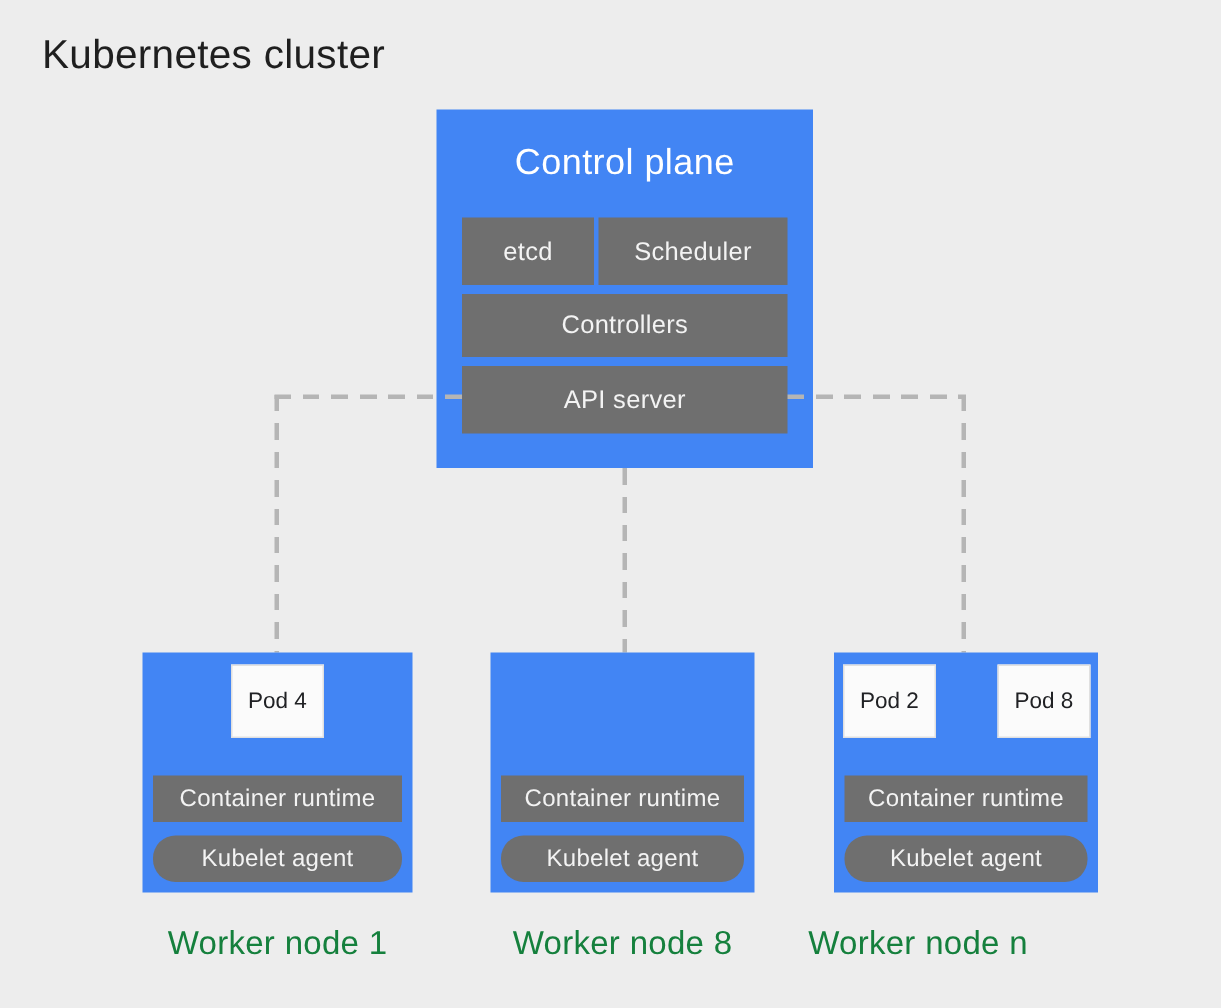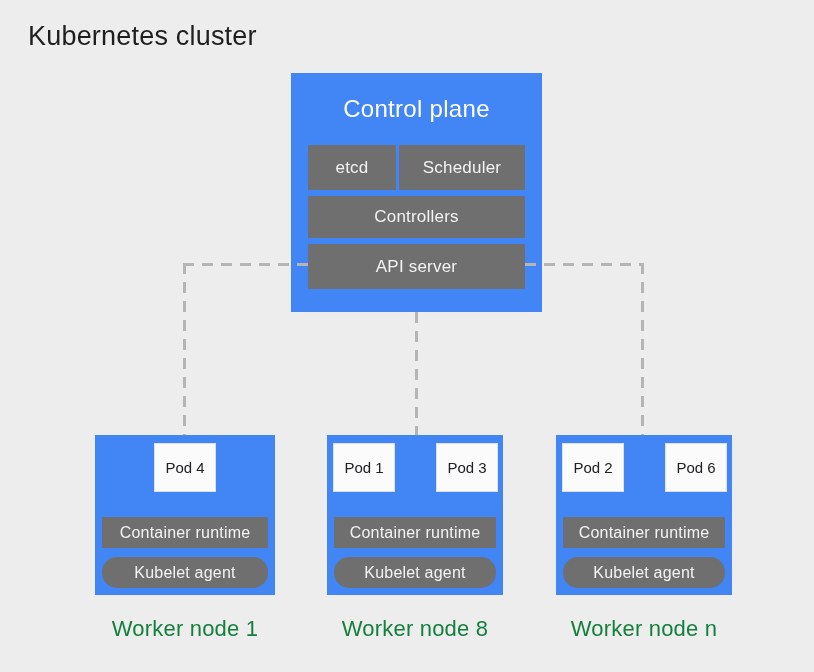--- a/index.html
+++ b/index.html
@@ -131,21 +131,21 @@
   .worker-label{
     position:absolute;
     top:616px;
     text-align:center;
     font-size:22px;
     color:#15803d;
     letter-spacing:0.2px;
   }
   #label-1{left:95px;width:180px;}
   #label-2{left:327px;width:176px;}
-  #label-n{left:556px;width:176px;}
+  #label-n{left:524px;width:176px;}
 </style>
 </head>
 <body>
 
 <div class="stage">
 
   <div class="page-title">Kubernetes cluster</div>
 
   <div class="dash-h" id="dash-top"></div>
   <div class="dash-v" id="dash-left"></div>
@@ -164,32 +164,28 @@
 
   <div class="worker-node" id="node-1">
     <div class="pods-row">
       <div class="pod single">Pod 4</div>
     </div>
     <div class="gray-box node-bar bar-runtime">Container runtime</div>
     <div class="gray-box node-bar bar-kubelet">Kubelet agent</div>
   </div>
 
   <div class="worker-node" id="node-2">
-    <div class="pods-row">
-      <div class="pod left">Pod 1</div>
-      <div class="pod right">Pod 3</div>
-    </div>
     <div class="gray-box node-bar bar-runtime">Container runtime</div>
     <div class="gray-box node-bar bar-kubelet">Kubelet agent</div>
   </div>
 
   <div class="worker-node" id="node-n">
     <div class="pods-row">
       <div class="pod left">Pod 2</div>
-      <div class="pod right">Pod 6</div>
+      <div class="pod right">Pod 8</div>
     </div>
     <div class="gray-box node-bar bar-runtime">Container runtime</div>
     <div class="gray-box node-bar bar-kubelet">Kubelet agent</div>
   </div>
 
   <div class="worker-label" id="label-1">Worker node 1</div>
   <div class="worker-label" id="label-2">Worker node 8</div>
   <div class="worker-label" id="label-n">Worker node n</div>
 
 </div>

